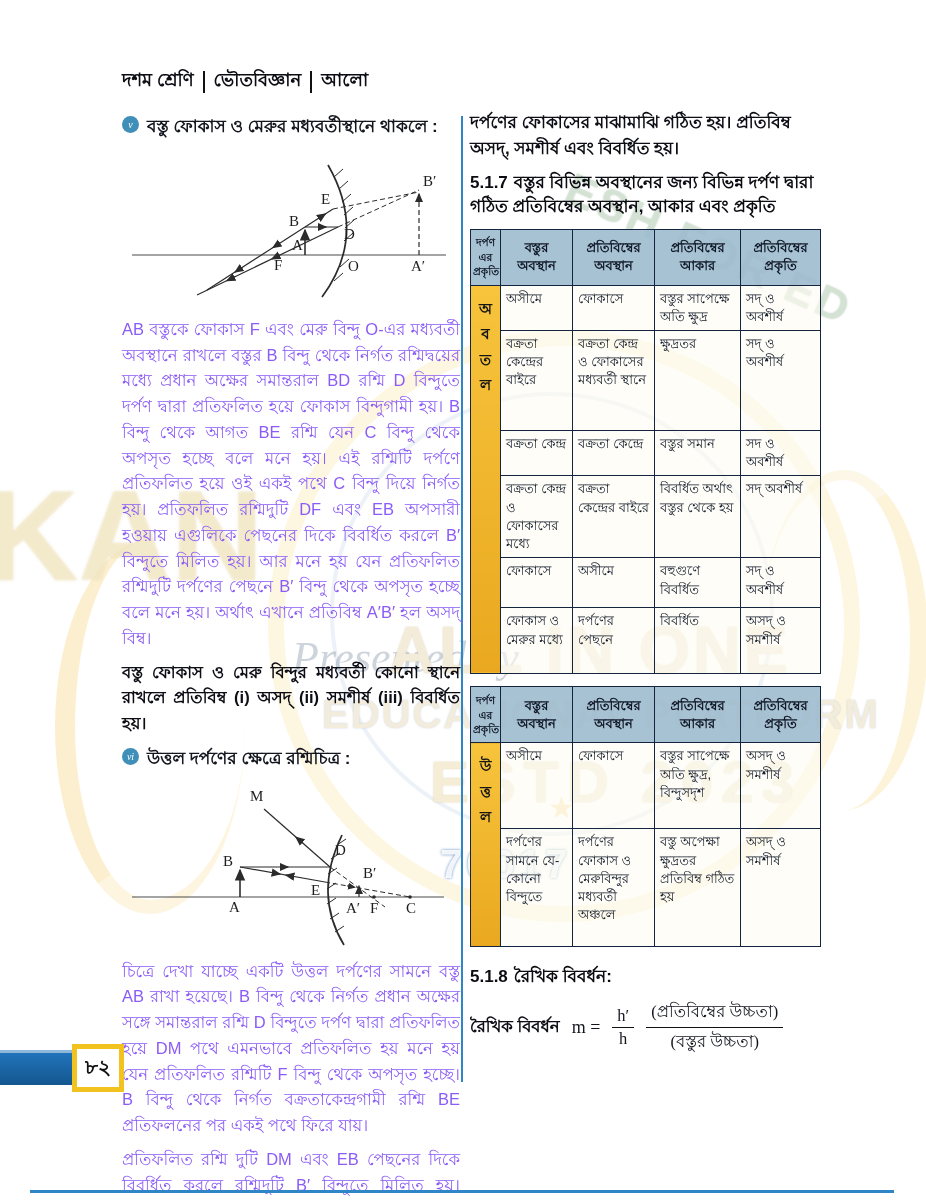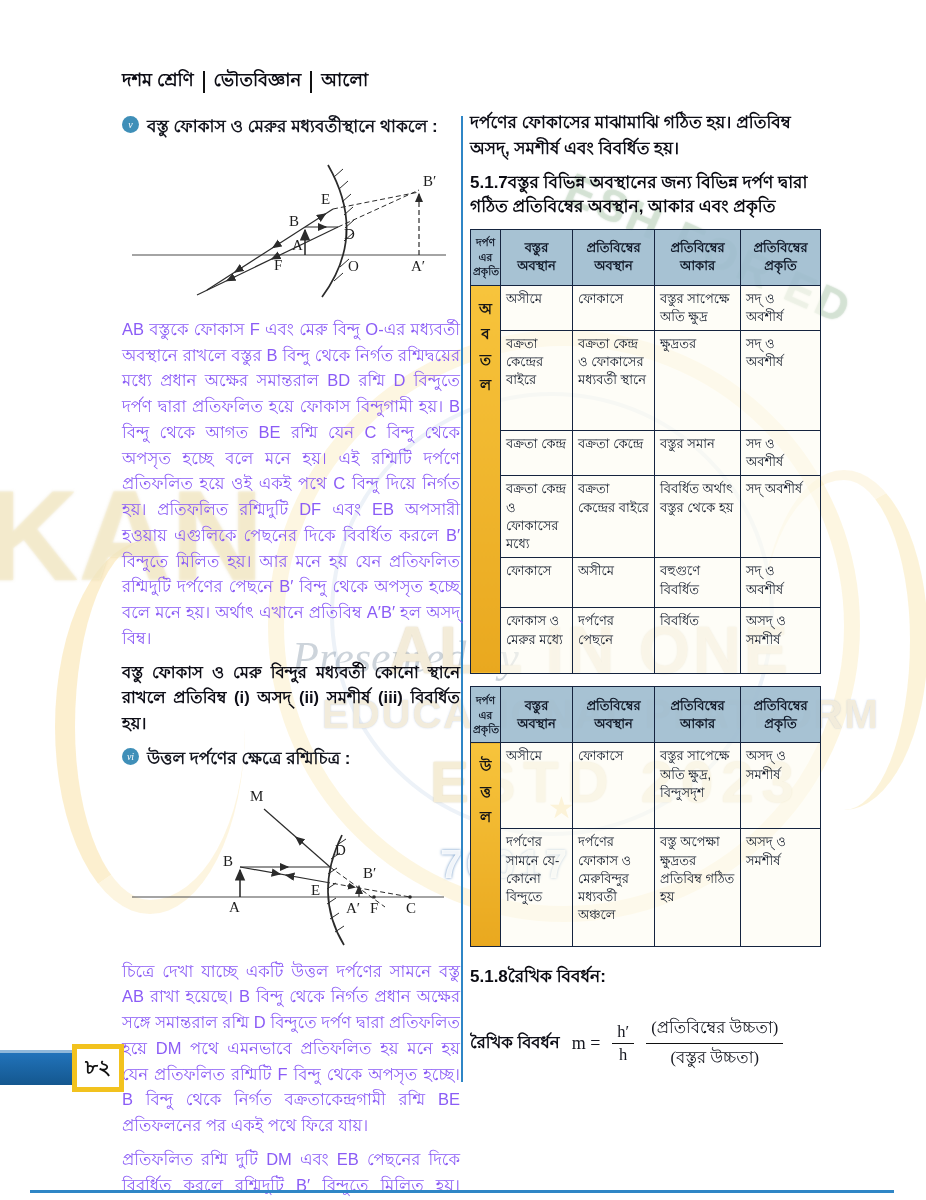--- a/index.html
+++ b/index.html
@@ -27,31 +27,31 @@
   .pg-header{display:flex;align-items:center;font-weight:bold;font-size:18px;color:#0c0c14;margin-bottom:16px;}
   .vbar{display:inline-block;width:2px;height:22px;background:#111;margin:0 9px;}
   .bullet-row{display:flex;align-items:flex-start;gap:8px;margin:4px 0 6px 0;}
   .bmark{flex:0 0 auto;width:17px;height:17px;margin-top:3px;border-radius:50%;background:#3f8fb8;color:#fff;
          font-size:10px;font-style:italic;display:inline-flex;align-items:center;justify-content:center;font-family:"Liberation Serif",serif;}
   .btext{font-weight:bold;font-size:17px;}
   .body{font-size:16.5px;line-height:1.56;text-align:justify;margin:0 0 8px 0;color:#8b5cf6;}
   .bold{font-weight:bold;color:#0d0d16;}
   figure{margin:0 0 8px 0;}
   .h517,.h518{font-weight:bold;font-size:17px;line-height:1.4;margin:10px 0 10px 0;color:#0b0b12;}
-  .hn{font-family:"Liberation Sans",sans-serif;}
+  .hn{font-family:"Liberation Sans",sans-serif;margin-right:6px;}
   .intro{font-size:17px;line-height:1.5;margin:0;}
   table.mir{border-collapse:collapse;width:350px;table-layout:fixed;font-size:13px;color:#101828;border-radius:14px;}
   table.mir th,table.mir td{border:1.4px solid #15243f;padding:4px 5px;vertical-align:top;line-height:1.4;overflow:hidden;}
   table.mir th{background:rgba(157,187,206,0.9);font-weight:bold;text-align:center;vertical-align:middle;font-size:13px;}
   table.mir th.corner{font-size:10.5px;padding:2px;}
   table.mir td{background:rgba(253,251,242,0.6);}
   table.mir td.side{background:linear-gradient(180deg,#f7c43c,#e9a81f);width:28px;text-align:center;font-weight:bold;
                     font-size:15px;padding-top:10px;color:#161616;}
   table.mir td.side span{display:block;line-height:1.7;}
-  .formula{display:flex;align-items:center;gap:12px;margin-top:26px;font-size:16.5px;}
+  .formula{display:flex;align-items:center;gap:12px;margin-top:10px;font-size:16.5px;}
   .frac{display:inline-block;text-align:center;font-family:"Liberation Serif",serif;}
   .frac .num{display:block;border-bottom:1.6px solid #111;padding:0 5px 1px 5px;}
   .frac .den{display:block;padding-top:1px;}
   .fvar{font-family:"Liberation Serif",serif;font-size:18px;}
   
   .badge{position:absolute;left:0;top:1044px;z-index:2;width:130px;height:46px;}
   .ribbon{position:absolute;left:0;top:6px;width:112px;height:32px;background:linear-gradient(180deg,#2173ba,#14578f);border-top:3px solid #8fb8da;}
   .numbox{position:absolute;left:72px;top:0;width:42px;height:38px;background:#fff;border:5px solid #f2c21e;
           display:flex;align-items:center;justify-content:center;font-size:20px;font-weight:bold;color:#111;}
   .bottom-line{position:absolute;left:30px;top:1190px;width:864px;height:3px;background:#2f86c6;z-index:2;}

